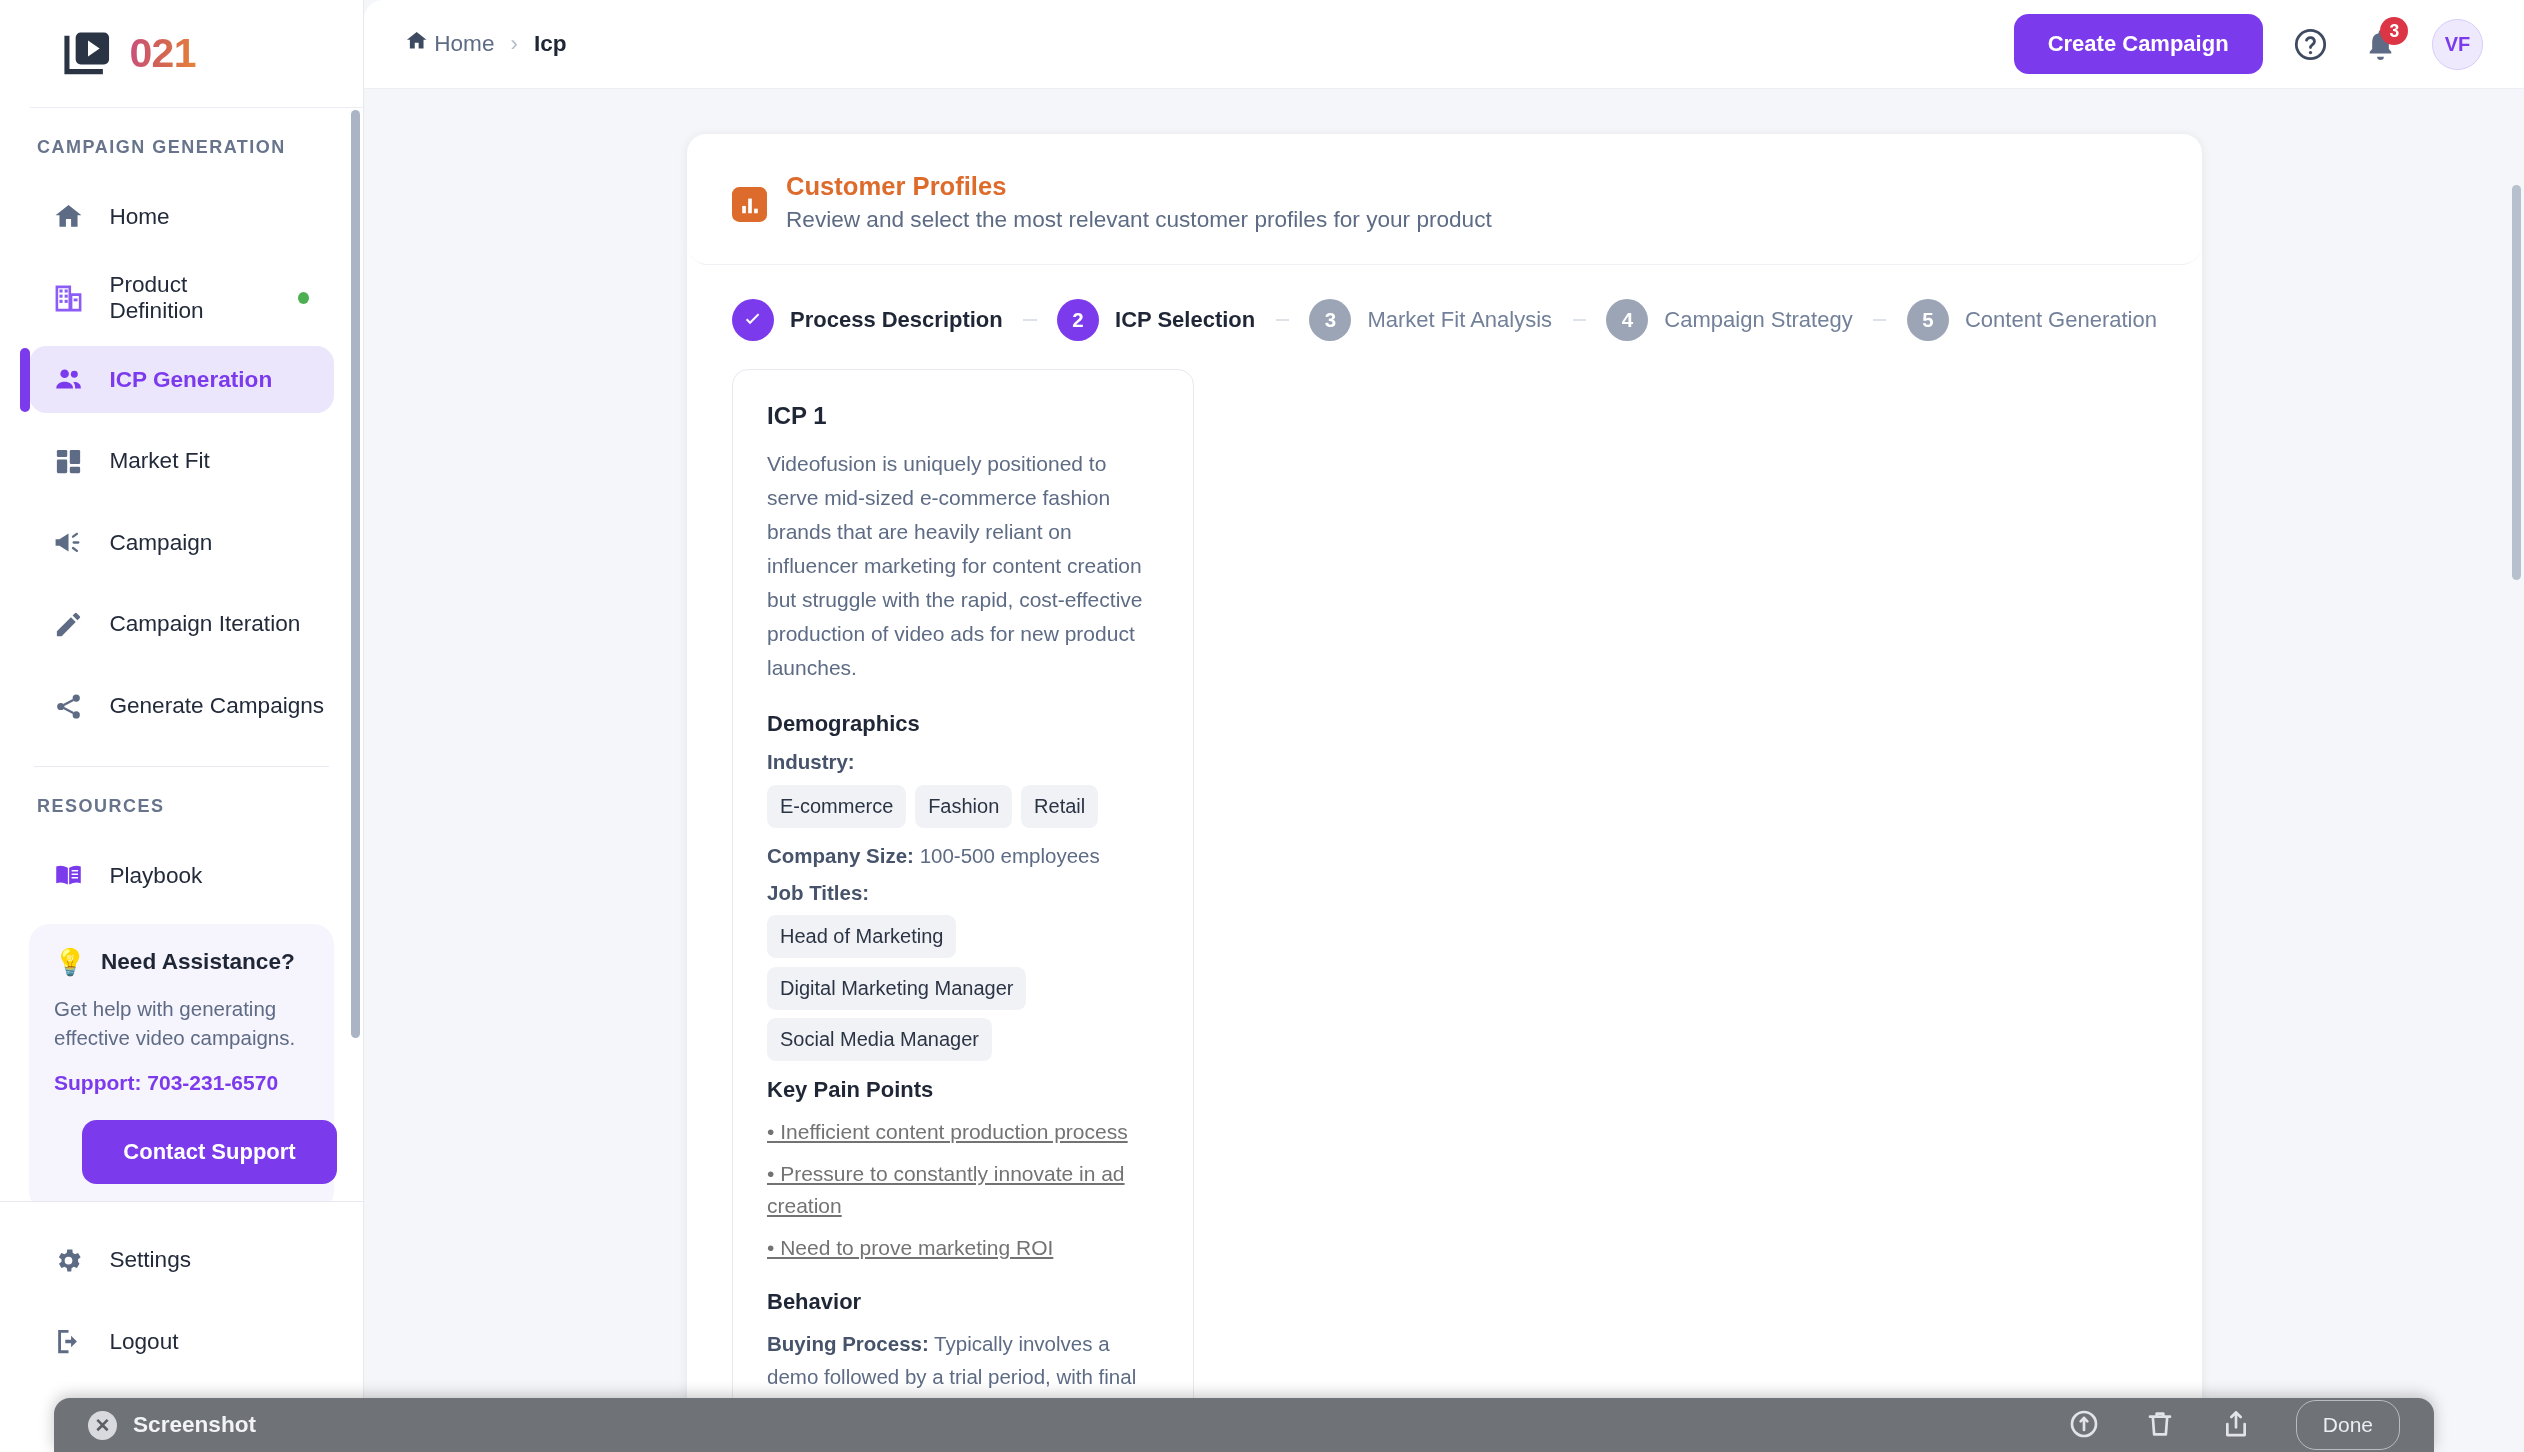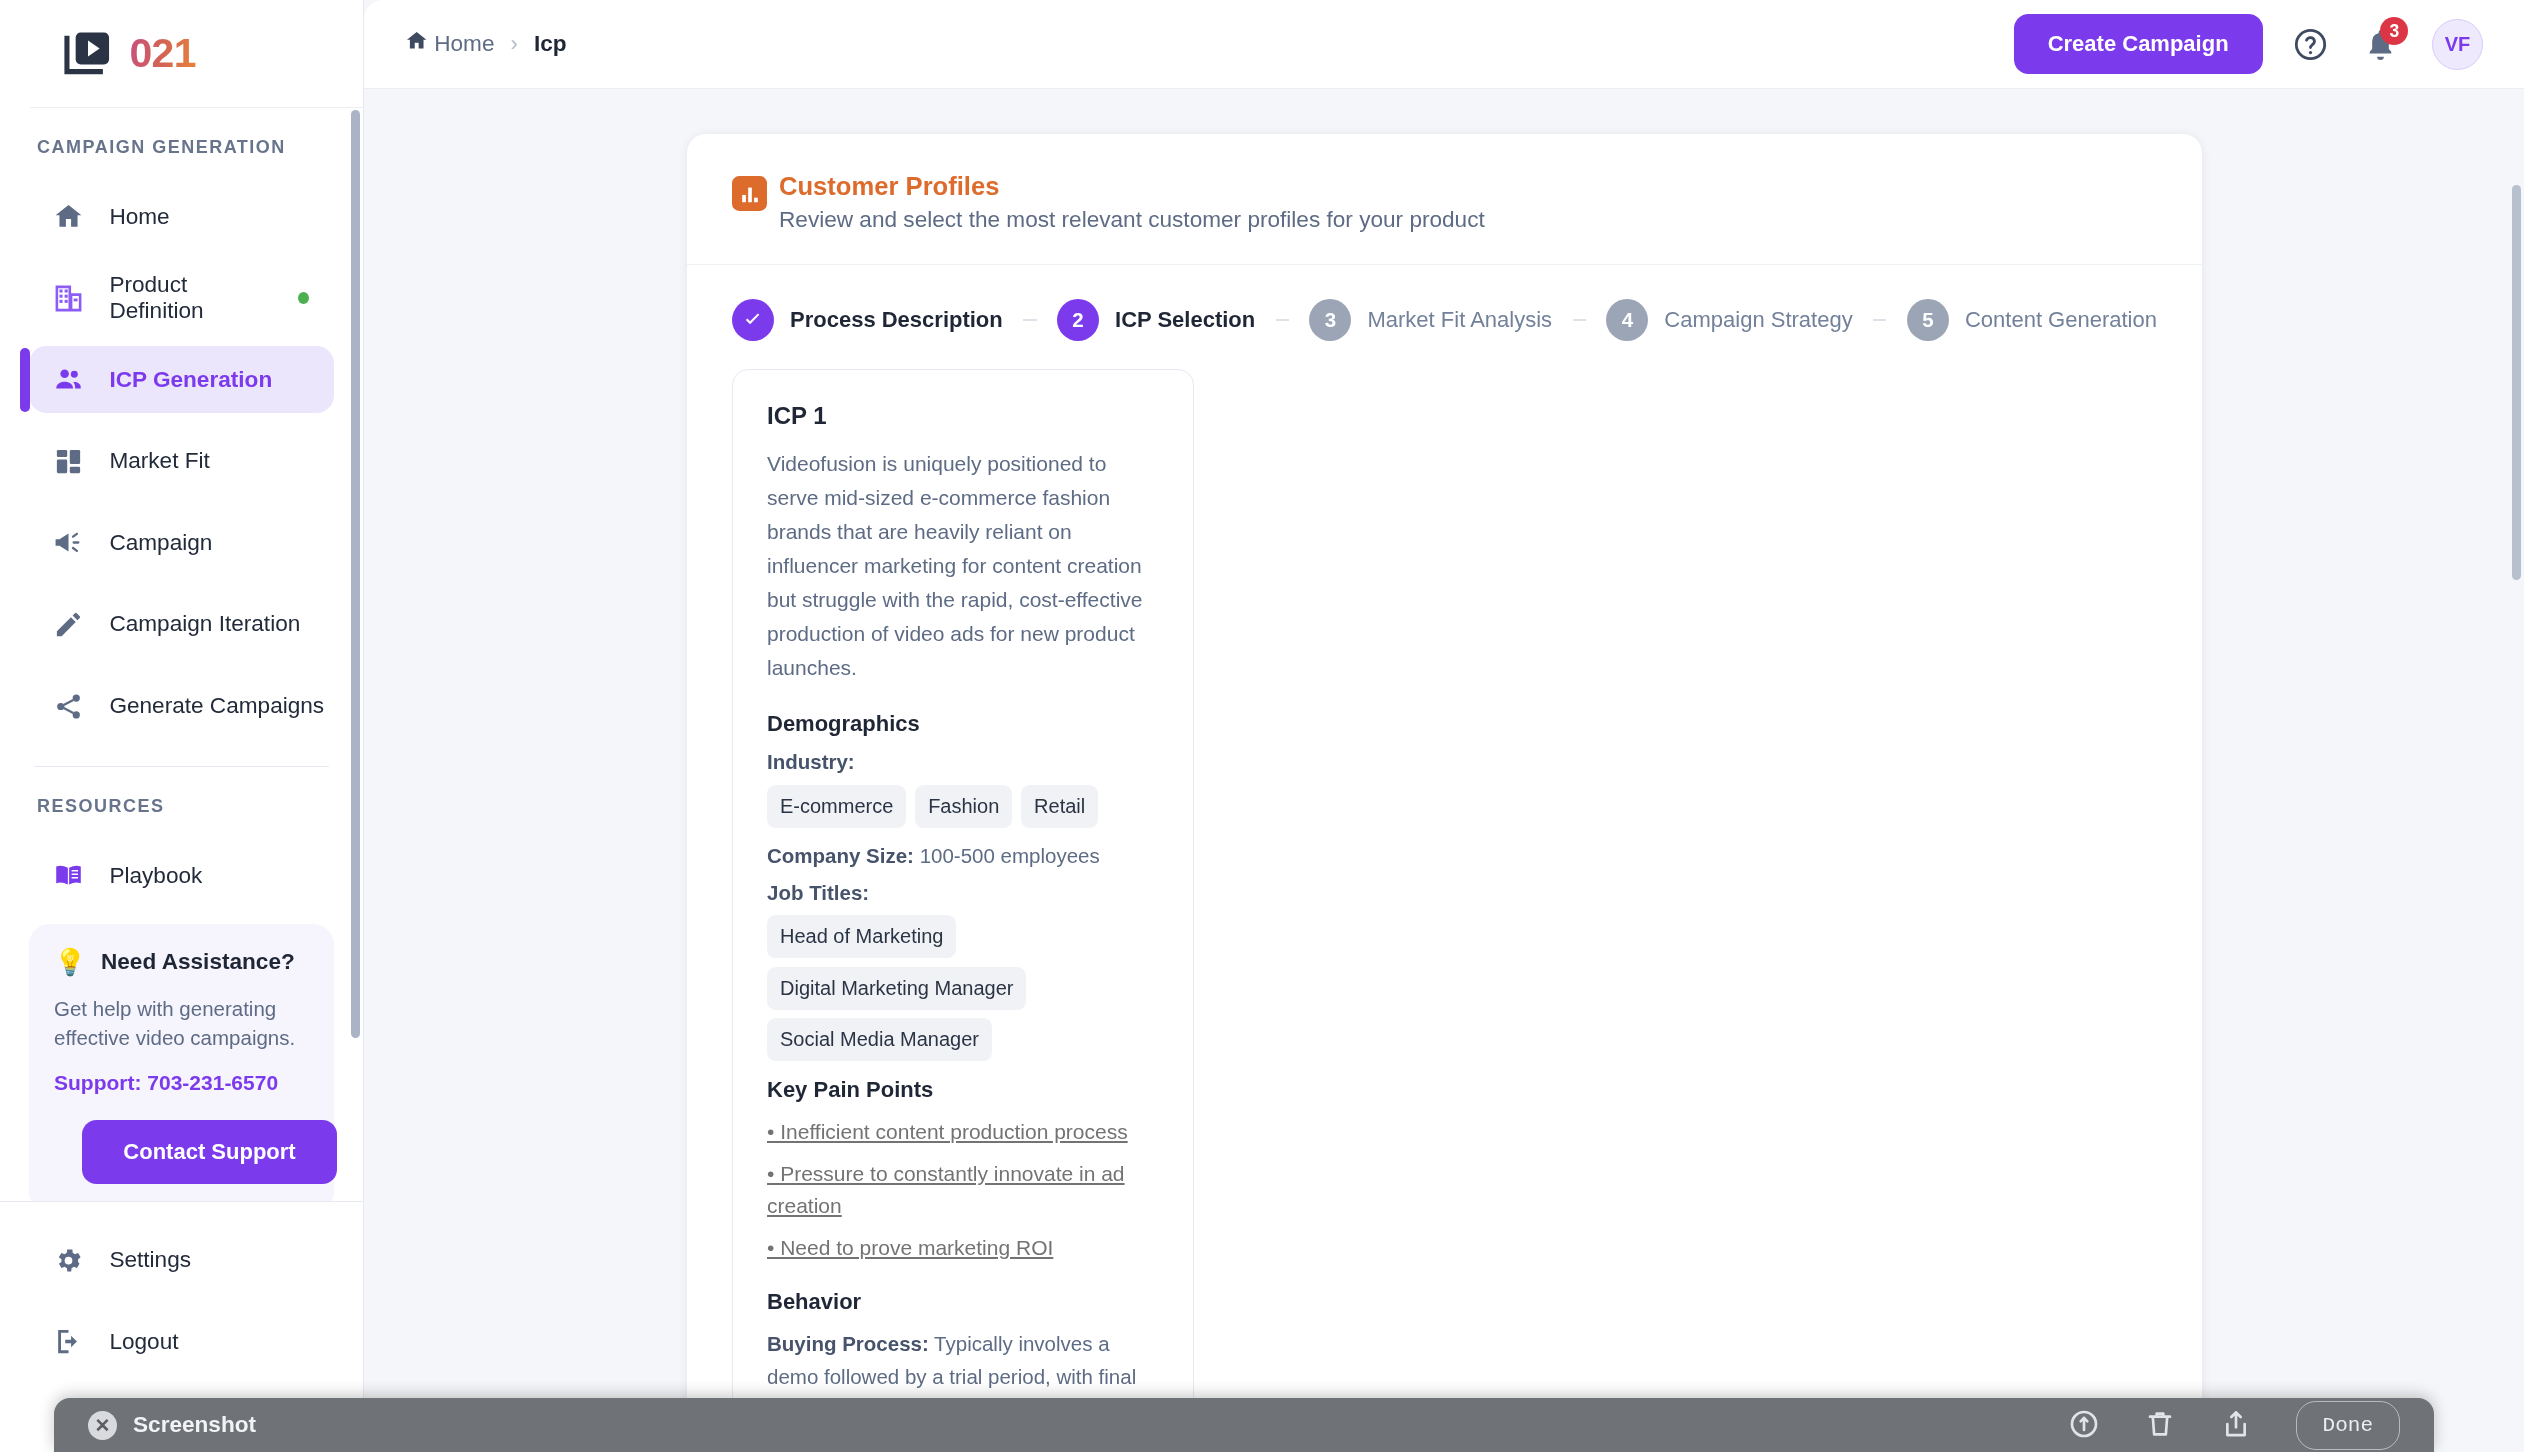--- a/index.html
+++ b/index.html
@@ -108,21 +108,21 @@
     border: 1.5px solid #d8cbfa; color: #7c3aed; font-size: 20px; font-weight: 700;
     display: flex; align-items: center; justify-content: center; cursor: pointer; margin-left: 4.4px;
   }
 
   .content { flex: 1; padding: 45px 0 0 0; overflow: hidden; position: relative; }
   .panel {
     margin: 0 auto; width: 1515px; background: #fff;
     border-radius: 19px; box-shadow: 0 1.5px 10.2px rgba(25,35,60,.07);
     min-height: 1271px;
   }
-  .panel-head { display: flex; align-items: flex-start; gap: 12px; padding: 38px 45px 31px 45px; border-bottom: 0.7px solid #eef0f4; }
+  .panel-head { display: flex; align-items: center; gap: 19px; padding: 38px 45px 31px 45px; border-bottom: 0.7px solid #eef0f4; border-radius: 21px; }
   .panel-ico {
     width: 35px; height: 35px; border-radius: 7.3px; background: #dd6b2b;
     display: flex; align-items: center; justify-content: center; flex: 0 0 35px; margin-top: 4.4px;
   }
   .panel-ico svg { width: 22px; height: 22px; fill: #fff; }
   .panel-title { font-size: 25.6px; font-weight: 700; color: #dd6b2b; margin-bottom: 5.8px; }
   .panel-sub { font-size: 22.6px; color: #5d6b84; }
 
   .stepper { display: flex; align-items: center; padding: 34px 45px 28px 45px; }
   .step { display: flex; align-items: center; gap: 16px; }
@@ -177,21 +177,21 @@
     width: 29px; height: 29px; border-radius: 50%; background: #d9dade;
     display: flex; align-items: center; justify-content: center;
     font-size: 19px; color: #5b5e63; font-weight: 700; cursor: pointer;
   }
   .shot-title { color: #f2f3f5; font-size: 22.6px; font-weight: 600; }
   .shot-right { margin-left: auto; display: flex; align-items: center; gap: 44px; }
   .shot-right svg { width: 32px; height: 32px; fill: none; stroke: #e3e4e7; stroke-width: 2; }
   .shot-done {
     border: 0.7px solid #b9bbc0; border-radius: 20px; color: #eceef0;
     font-size: 21px; padding: 12px 26px; background: transparent;
-    font-family: Liberation Mono, monospace; cursor: pointer;
+    font-family: Liberation Sans, sans-serif; cursor: pointer;
   }
 </style>
 </head>
 <body>
 
 <div id="app">
 
   <aside class="sidebar">
 
     <div class="logo-row">

